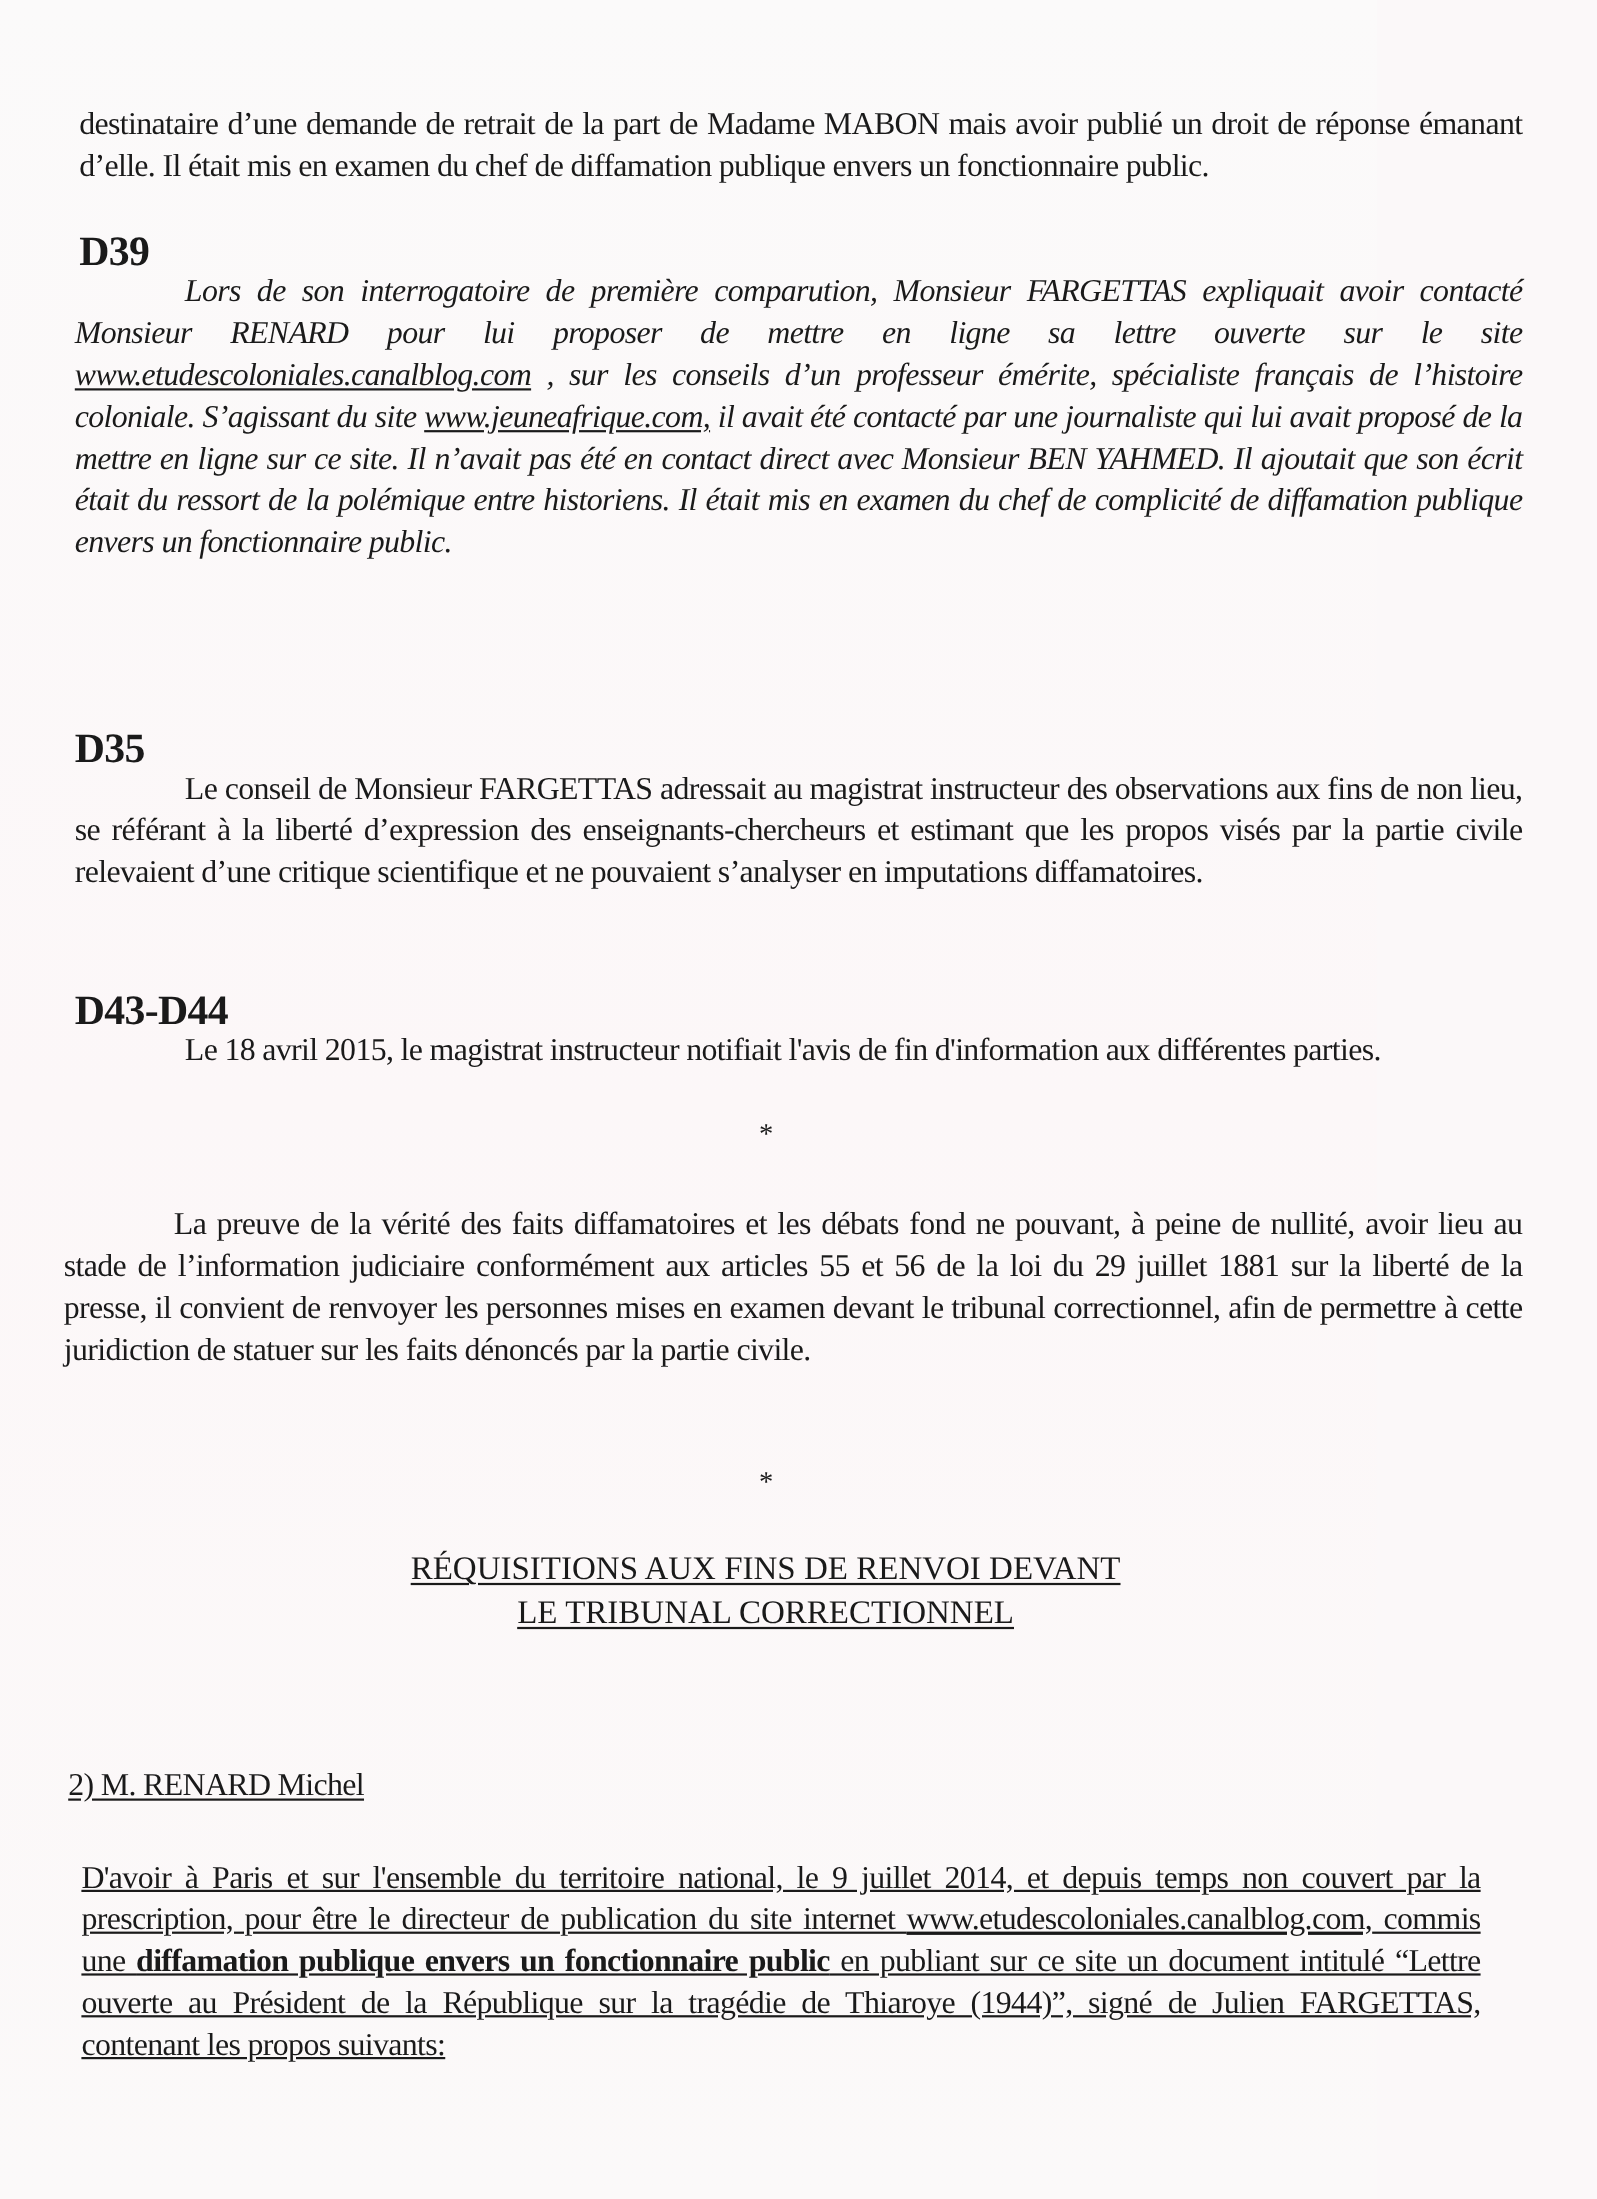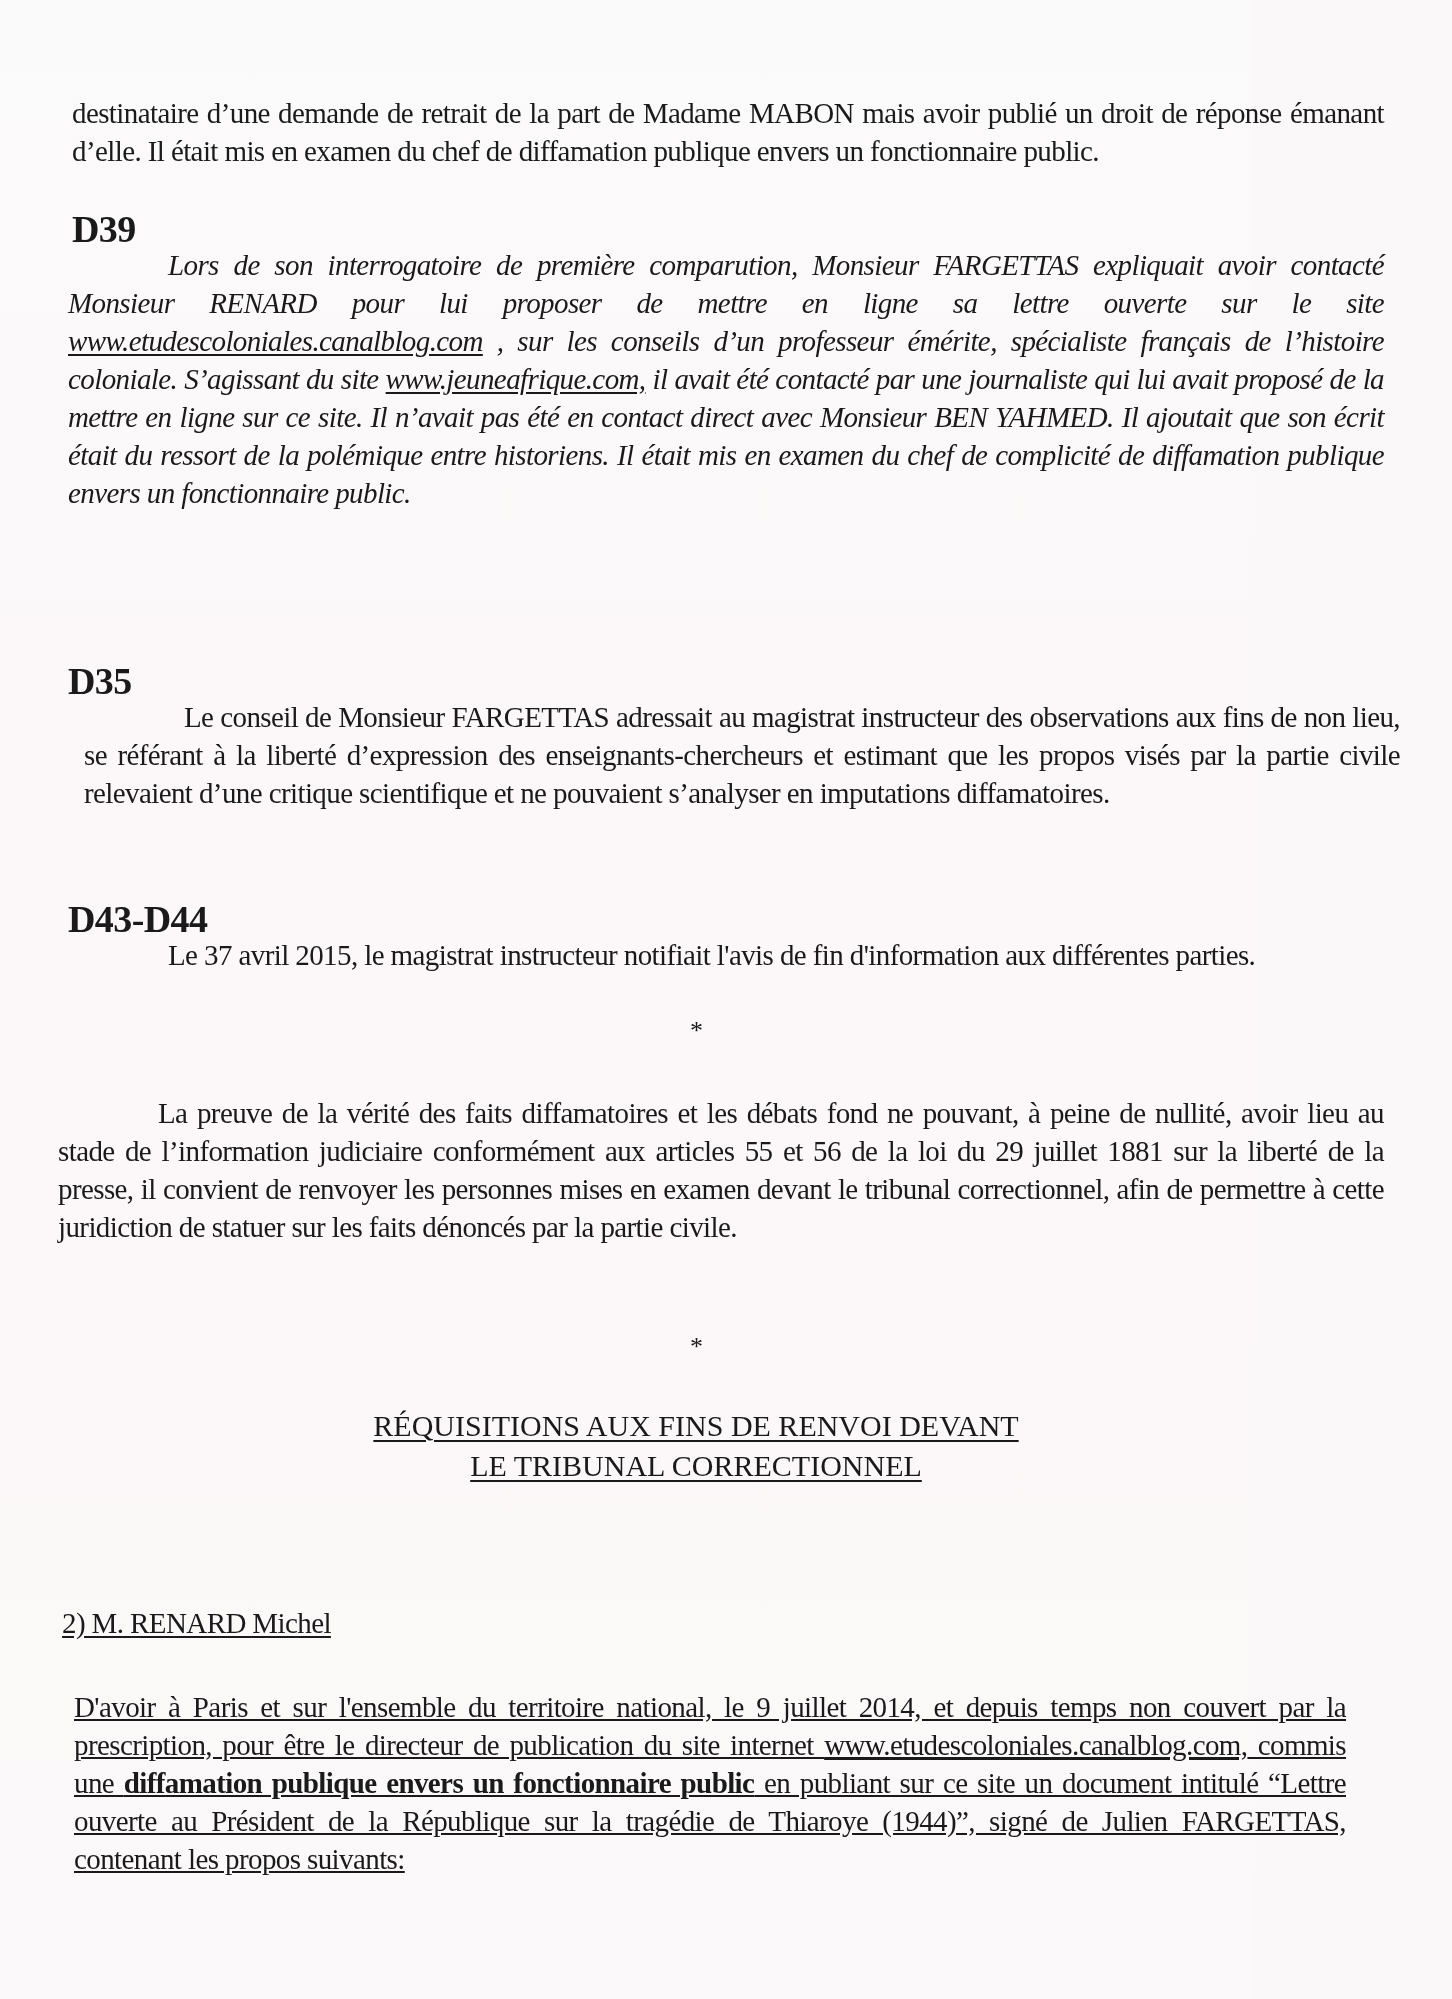--- a/index.html
+++ b/index.html
@@ -30,27 +30,27 @@
   <div class="block just" style="left:72px; top:94px; width:1312px;">
     <span>destinataire d’une demande de retrait de la part de Madame MABON mais avoir publié un droit de réponse émanant d’elle. Il était mis en examen du chef de diffamation publique envers un fonctionnaire public.</span>
   </div>
 
   <div class="block head" style="left:72px; top:210px;">D39</div>
   <div class="block just indent" style="left:68px; top:246px; width:1316px;font-style:italic;">
     <span>Lors de son interrogatoire de première comparution, Monsieur FARGETTAS expliquait avoir contacté Monsieur RENARD pour lui proposer de mettre en ligne sa lettre ouverte sur le site </span><span class="u">www.etudescoloniales.canalblog.com</span><span> , sur les conseils d’un professeur émérite, spécialiste français de l’histoire coloniale. S’agissant du site </span><span class="u">www.jeuneafrique.com,</span><span> il avait été contacté par une journaliste qui lui avait proposé de la mettre en ligne sur ce site. Il n’avait pas été en contact direct avec Monsieur BEN YAHMED. Il ajoutait que son écrit était du ressort de la polémique entre historiens. Il était mis en examen du chef de complicité de diffamation publique envers un fonctionnaire public.</span>
   </div>
 
   <div class="block head" style="left:68px; top:662px;">D35</div>
-  <div class="block just indent" style="left:68px; top:698px; width:1316px;margin-left:16px;">
+  <div class="block just indent" style="left:68px; top:698px; width:1316px;">
     <span>Le conseil de Monsieur FARGETTAS adressait au magistrat instructeur des observations aux fins de non lieu, se référant à la liberté d’expression des enseignants-chercheurs et estimant que les propos visés par la partie civile relevaient d’une critique scientifique et ne pouvaient s’analyser en imputations diffamatoires.</span>
   </div>
 
   <div class="block head" style="left:68px; top:900px;">D43-D44</div>
   <div class="block just indent" style="left:58px; top:936px; width:1326px; text-indent:110px;">
-    <span>Le 37 avril 2015, le magistrat instructeur notifiait l'avis de fin d'information aux différentes parties.</span>
+    <span>Le 18 avril 2015, le magistrat instructeur notifiait l'avis de fin d'information aux différentes parties.</span>
   </div>
 
   <div class="star" style="left:690px; top:1016px;">*</div>
 
   <div class="block just indent" style="left:58px; top:1094px; width:1326px;">
     <span>La preuve de la vérité des faits diffamatoires et les débats fond ne pouvant, à peine de nullité, avoir lieu au stade de l’information judiciaire conformément aux articles 55 et 56 de la loi du 29 juillet 1881 sur la liberté de la presse, il convient de renvoyer les personnes mises en examen devant le tribunal correctionnel, afin de permettre à cette juridiction de statuer sur les faits dénoncés par la partie civile.</span>
   </div>
 
   <div class="star" style="left:690px; top:1332px;">*</div>
 

